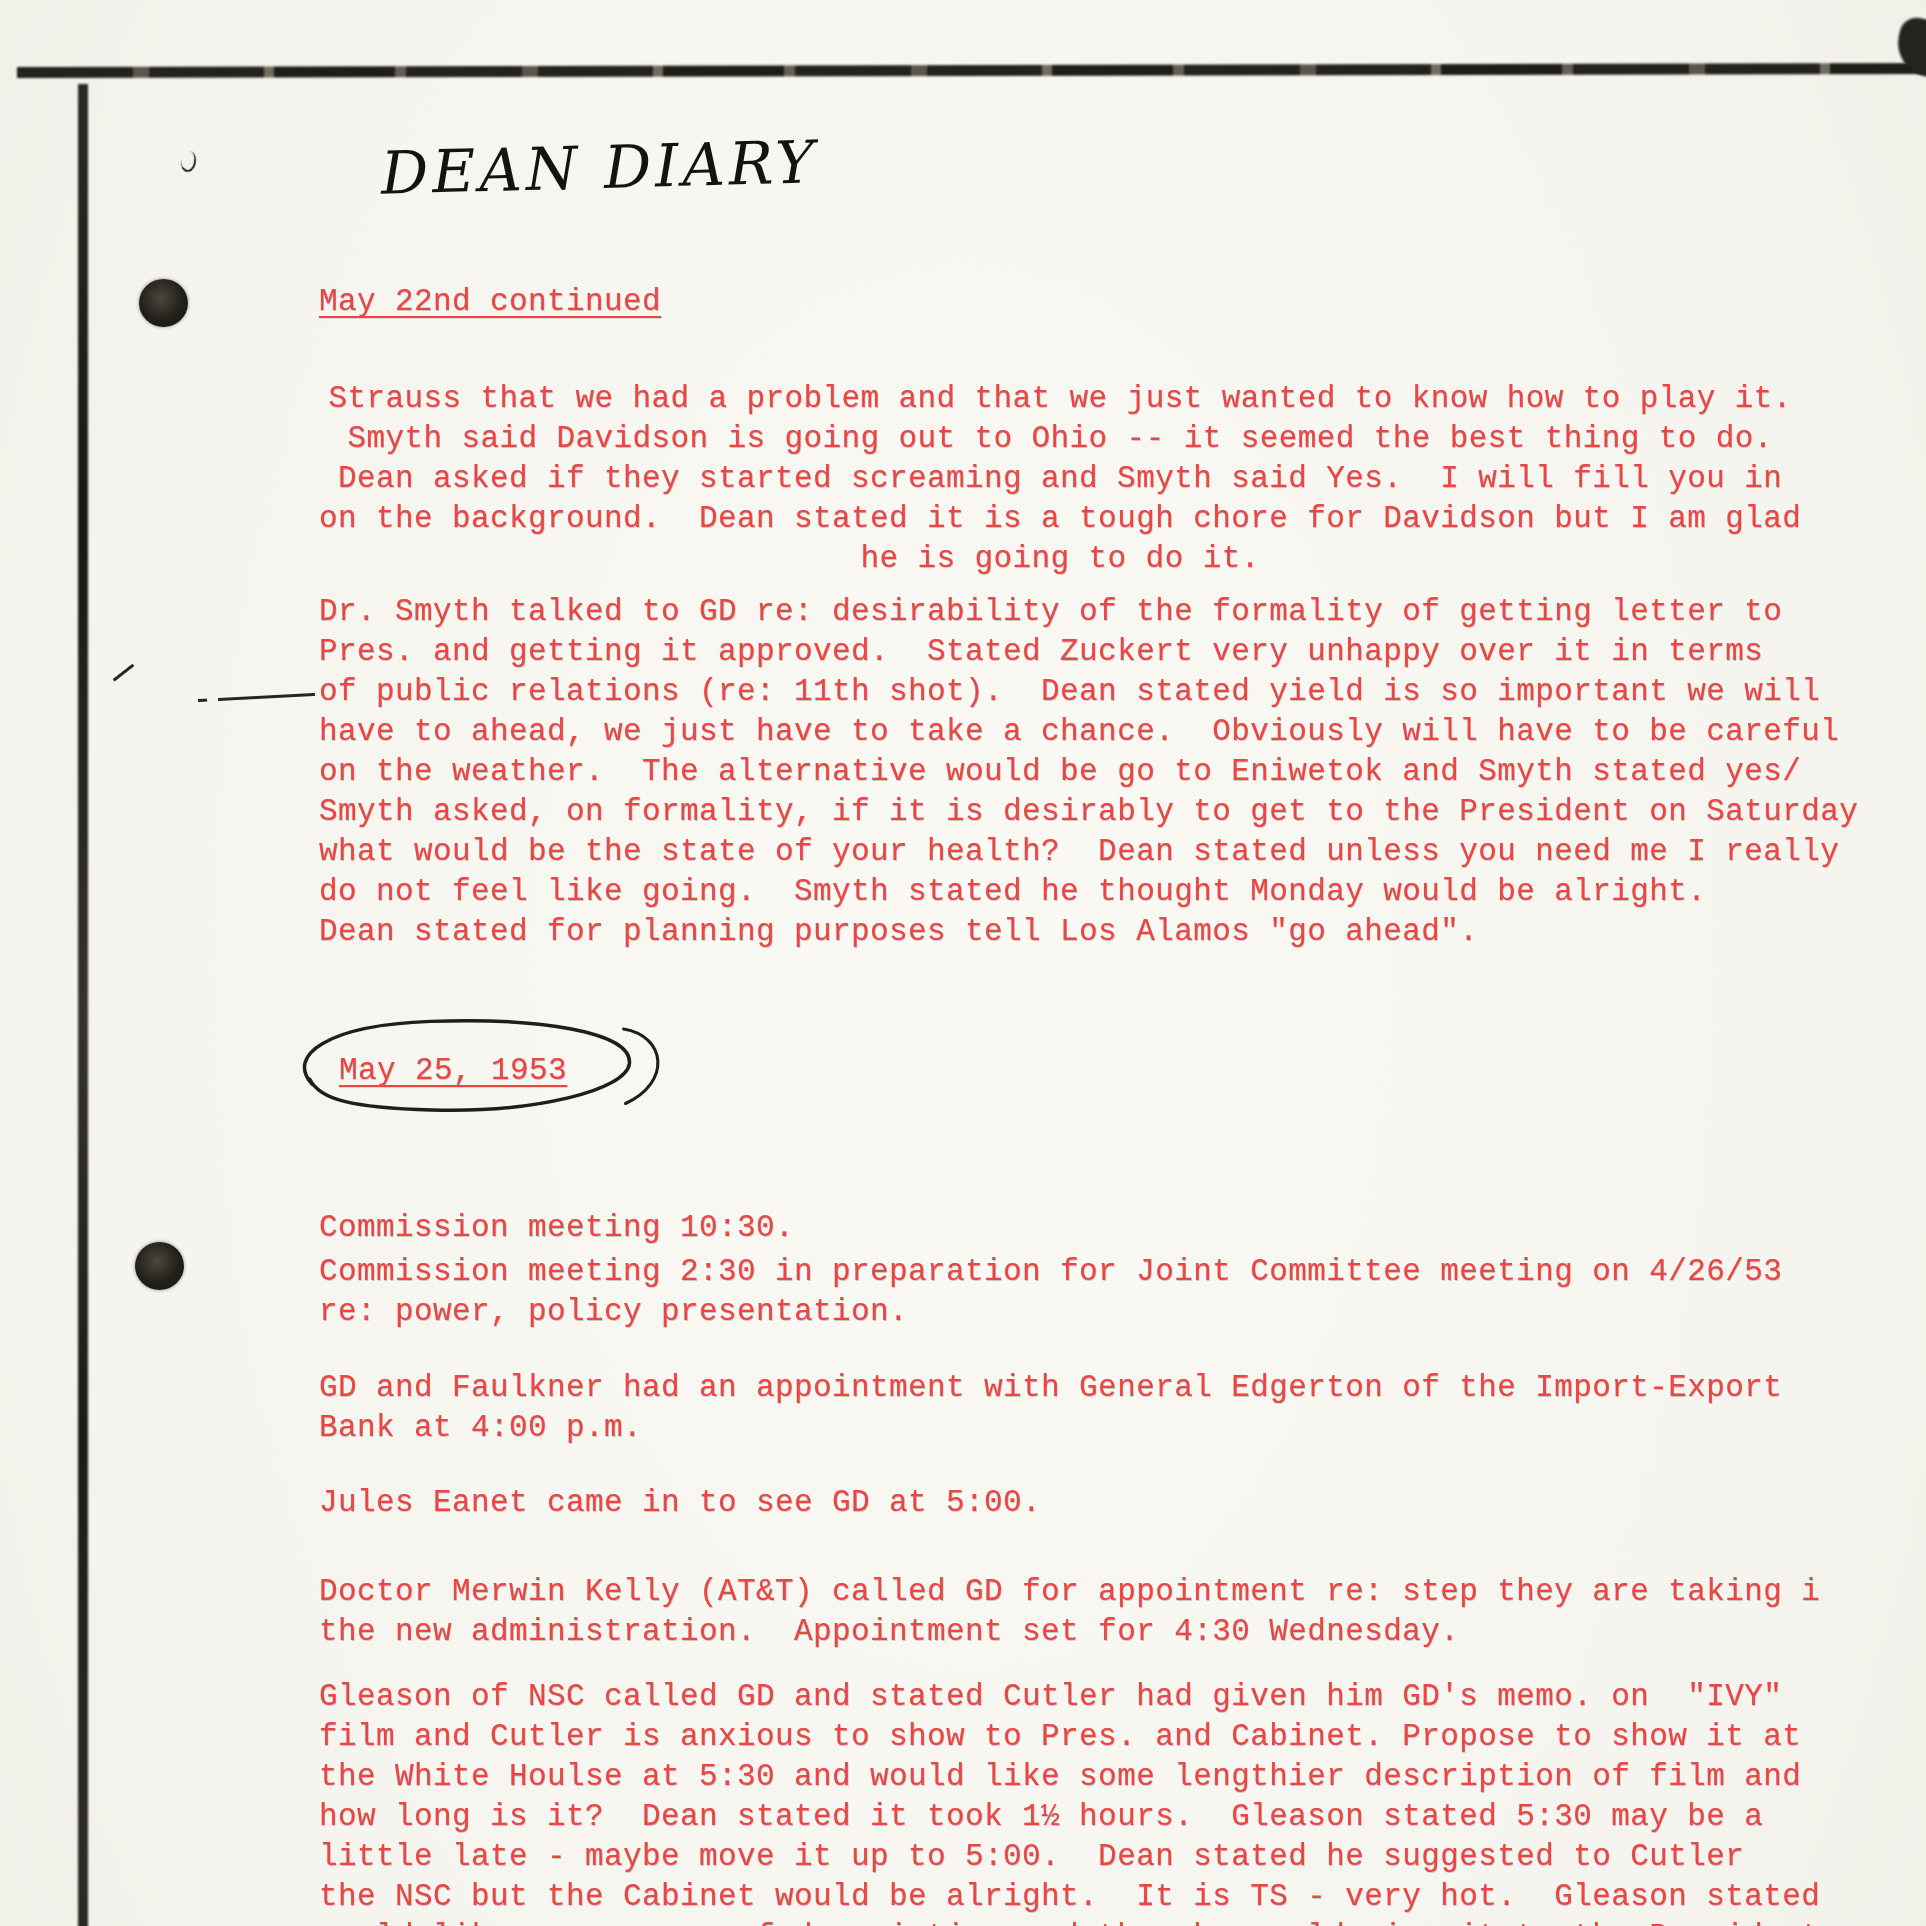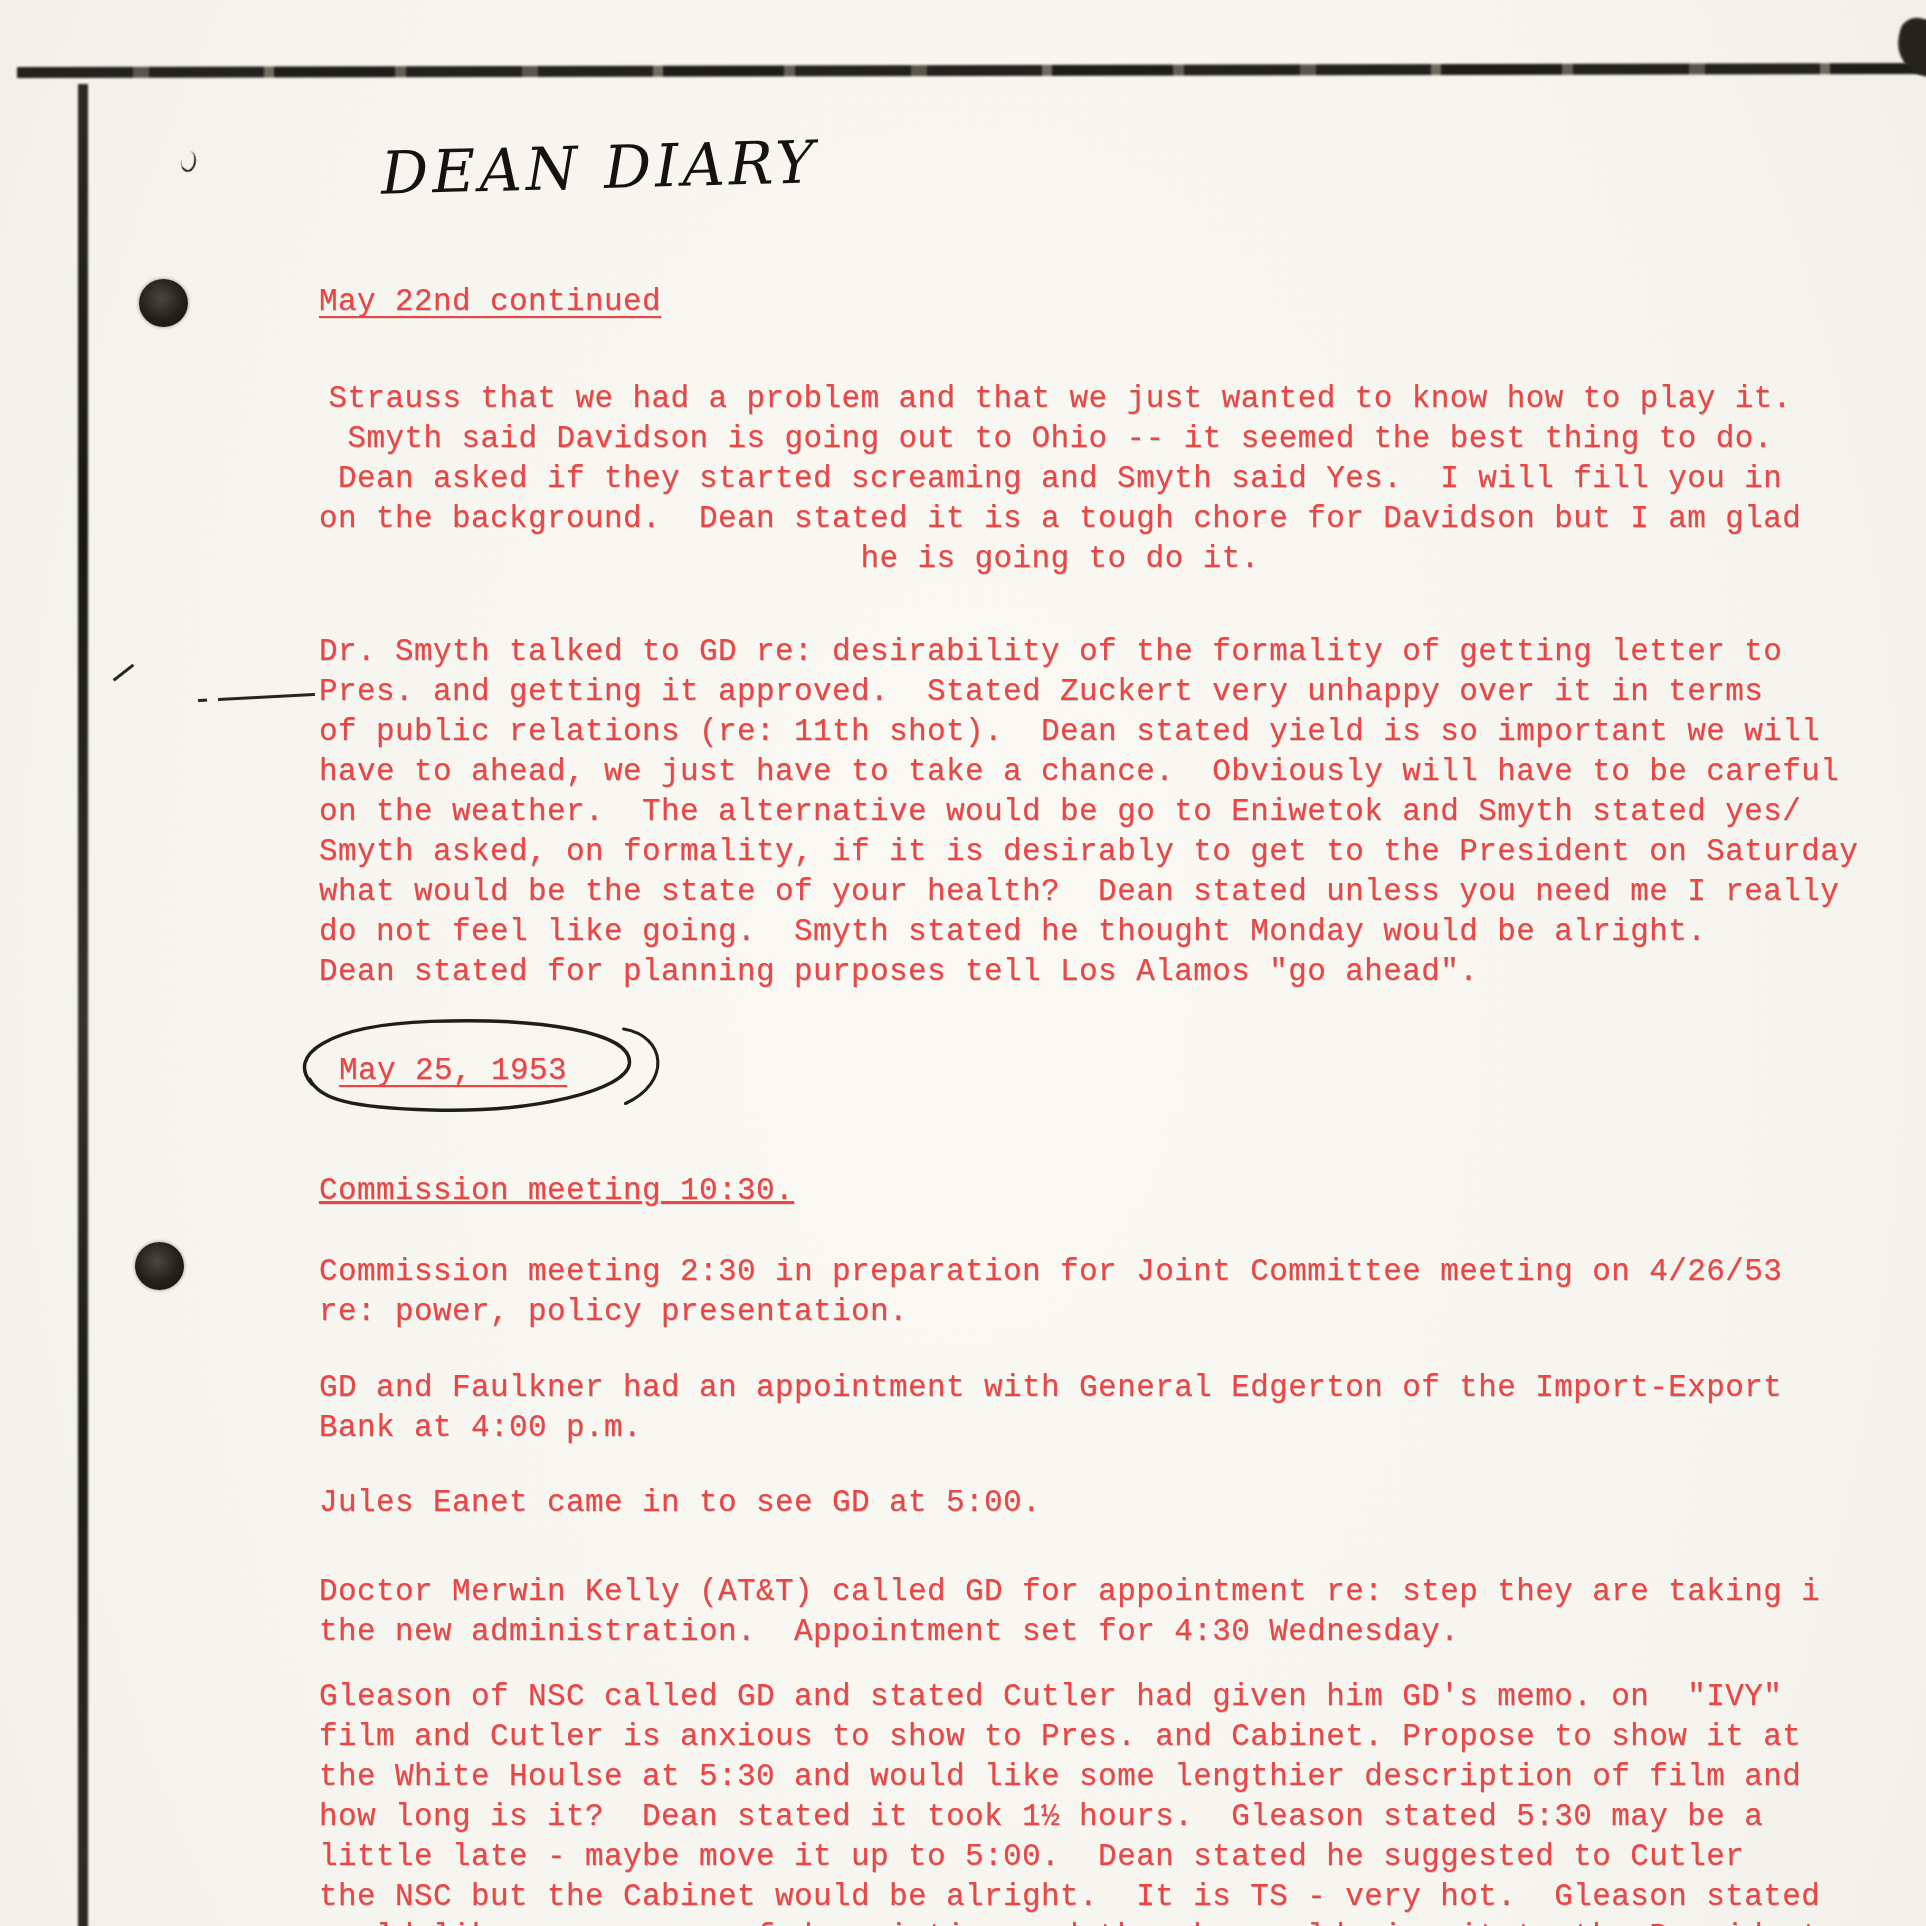--- a/index.html
+++ b/index.html
@@ -93,37 +93,37 @@
   <div class="hand-title">DEAN DIARY</div>
 
   <div class="typed heading" style="top:282px;">May 22nd continued</div>
 
   <div class="typed" style="top:379px;text-align:center;">Strauss that we had a problem and that we just wanted to know how to play it.
 Smyth said Davidson is going out to Ohio -- it seemed the best thing to do.
 Dean asked if they started screaming and Smyth said Yes.  I will fill you in
 on the background.  Dean stated it is a tough chore for Davidson but I am glad
 he is going to do it.</div>
 
-  <div class="typed" style="top:632px;">Dr. Smyth talked to GD re: desirability of the formality of getting letter to
+  <div class="typed" style="top:592px;">Dr. Smyth talked to GD re: desirability of the formality of getting letter to
 Pres. and getting it approved.  Stated Zuckert very unhappy over it in terms
 of public relations (re: 11th shot).  Dean stated yield is so important we will
 have to ahead, we just have to take a chance.  Obviously will have to be careful
 on the weather.  The alternative would be go to Eniwetok and Smyth stated yes/
 Smyth asked, on formality, if it is desirably to get to the President on Saturday
 what would be the state of your health?  Dean stated unless you need me I really
 do not feel like going.  Smyth stated he thought Monday would be alright.
 Dean stated for planning purposes tell Los Alamos "go ahead".</div>
 
   <svg class="date-circle" width="455" height="135" viewBox="0 0 1180 350">
     <path d="M 122,195 C 55,120 160,42 430,32 C 705,22 955,58 945,142 C 937,210 700,270 432,262 C 225,256 142,235 116,182" fill="none" stroke="#1f1e19" stroke-width="9" stroke-linecap="round"></path>
     <path d="M 930,52 C 1040,70 1055,190 935,245" fill="none" stroke="#1f1e19" stroke-width="8" stroke-linecap="round"></path>
   </svg>
   <div class="typed date-heading" style="top:1051px;margin-left:20px;">May 25, 1953</div>
 
-  <div class="typed" style="top:1171px;text-decoration:underline;">Commission meeting 10:30.</div>
+  <div class="typed" style="top:1208px;">Commission meeting 10:30.</div>
 
   <div class="typed" style="top:1252px;">Commission meeting 2:30 in preparation for Joint Committee meeting on 4/26/53
 re: power, policy presentation.</div>
 
   <div class="typed" style="top:1368px;">GD and Faulkner had an appointment with General Edgerton of the Import-Export
 Bank at 4:00 p.m.</div>
 
   <div class="typed" style="top:1483px;">Jules Eanet came in to see GD at 5:00.</div>
 
   <div class="typed" style="top:1564px;margin-top:8px;">Doctor Merwin Kelly (AT&amp;T) called GD for appointment re: step they are taking i

